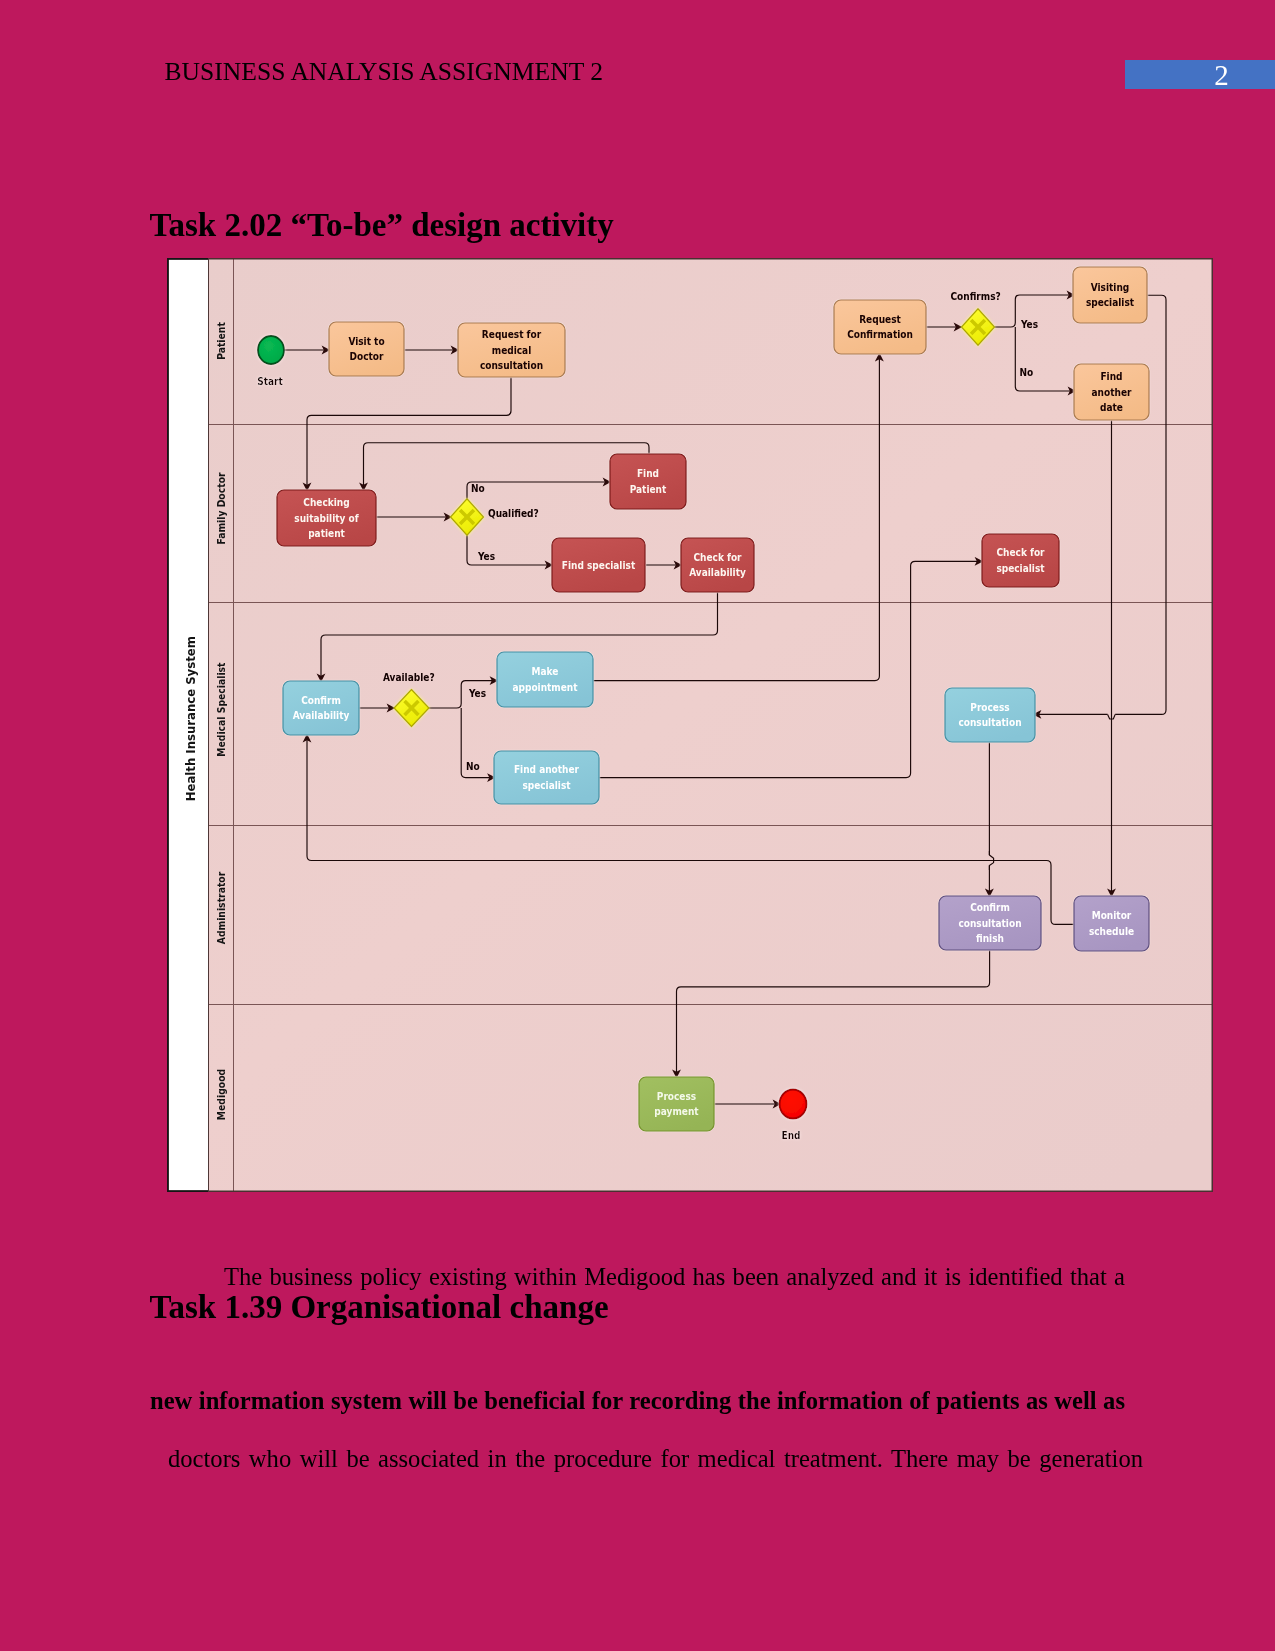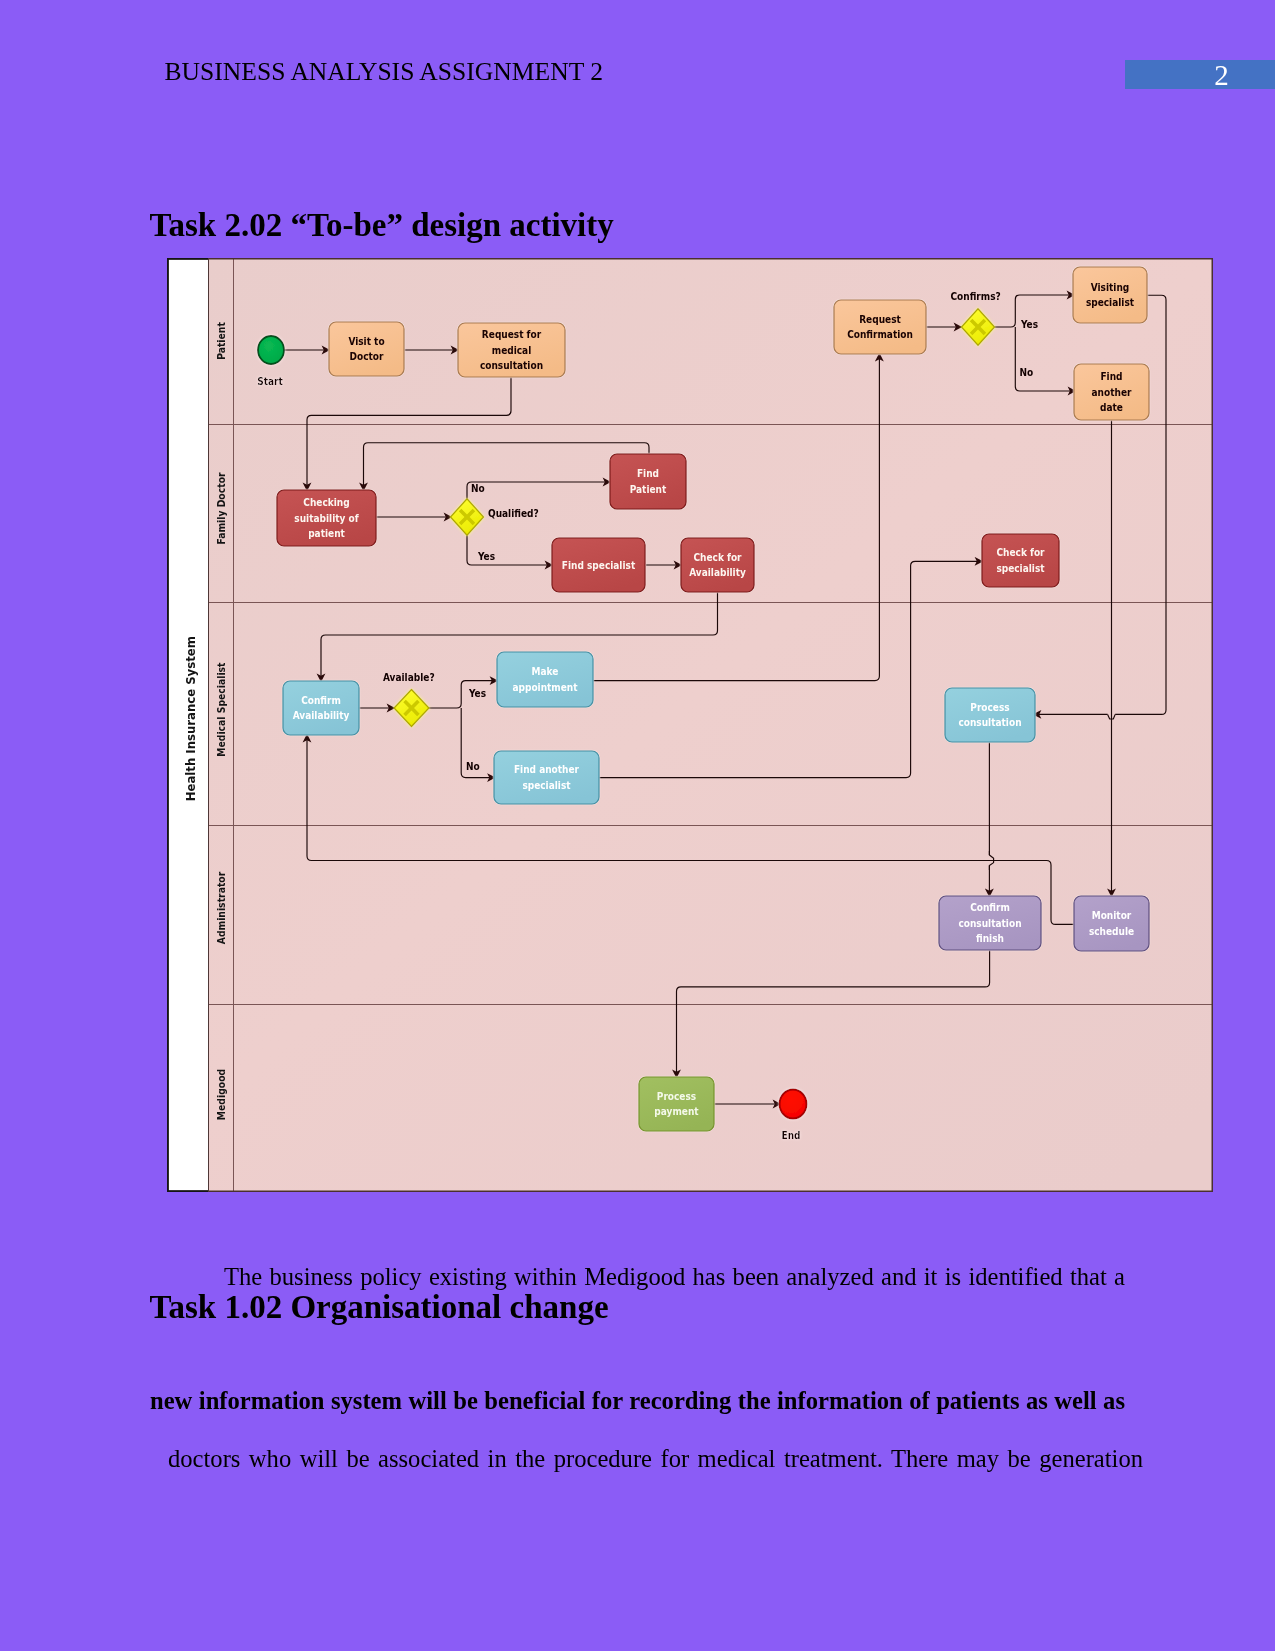--- a/index.html
+++ b/index.html
@@ -1,21 +1,21 @@
 <!DOCTYPE html>
 <html><head>
 <meta charset="utf-8">
 <title>Business Analysis Assignment 2 – page 2</title>
 <style>
   html,body{margin:0;padding:0;background:#fff;}
   body{width:1275px;height:1651px;position:relative;overflow:hidden;
        font-family:"Liberation Serif",serif;color:#000;
        -webkit-font-smoothing:antialiased;}
   svg text{ -webkit-font-smoothing:antialiased; }
-  .page{position:absolute;left:0;top:0;width:1275px;height:1651px;background:#8b5cf6;}
+  .page{position:absolute;left:0;top:0;width:1275px;height:1651px;background:#be185d;}
 
   
   .hdr{position:absolute;left:164.5px;top:57px;font-size:25.6px;white-space:nowrap;}
   .pagebadge{position:absolute;left:1125px;top:60px;width:193px;height:29px;
              background:#4472c4;color:#fff;font-size:29px;text-align:center;
              line-height:30px;}
 
   
   .h2{position:absolute;left:149.5px;font-size:33px;font-weight:bold;white-space:nowrap;margin-top:35px;}
   #h-task202{top:172px;}
@@ -283,21 +283,21 @@
 <text x="304.0" y="230.8" text-anchor="start" dominant-baseline="central" font-size="10" font-weight="bold" font-family="DejaVu Sans Condensed, DejaVu Sans, sans-serif" fill="#120000">No</text>
 <text x="311.0" y="298.6" text-anchor="start" dominant-baseline="central" font-size="10" font-weight="bold" font-family="DejaVu Sans Condensed, DejaVu Sans, sans-serif" fill="#120000">Yes</text>
 <text x="854.0" y="66.5" text-anchor="start" dominant-baseline="central" font-size="10" font-weight="bold" font-family="DejaVu Sans Condensed, DejaVu Sans, sans-serif" fill="#120000">Yes</text>
 <text x="852.5" y="114.8" text-anchor="start" dominant-baseline="central" font-size="10" font-weight="bold" font-family="DejaVu Sans Condensed, DejaVu Sans, sans-serif" fill="#120000">No</text>
 <text x="302.0" y="435.9" text-anchor="start" dominant-baseline="central" font-size="10" font-weight="bold" font-family="DejaVu Sans Condensed, DejaVu Sans, sans-serif" fill="#120000">Yes</text>
 <text x="299.0" y="508.8" text-anchor="start" dominant-baseline="central" font-size="10" font-weight="bold" font-family="DejaVu Sans Condensed, DejaVu Sans, sans-serif" fill="#120000">No</text>
 </g>
 </svg>
   </div>
 
-  <div class="h2" id="h-task203">Task 1.02 Organisational change</div>
+  <div class="h2" id="h-task203">Task 1.39 Organisational change</div>
 
   <div>
     <div class="pline" id="pl1">The business policy existing within Medigood has been analyzed and it is identified that a</div>
     <div class="pline" id="pl2">new information system will be beneficial for recording the information of patients as well as</div>
     <div class="pline" id="pl3">doctors who will be associated in the procedure for medical treatment. There may be generation</div>
   </div>
 
 </div>
 
 </body></html>

